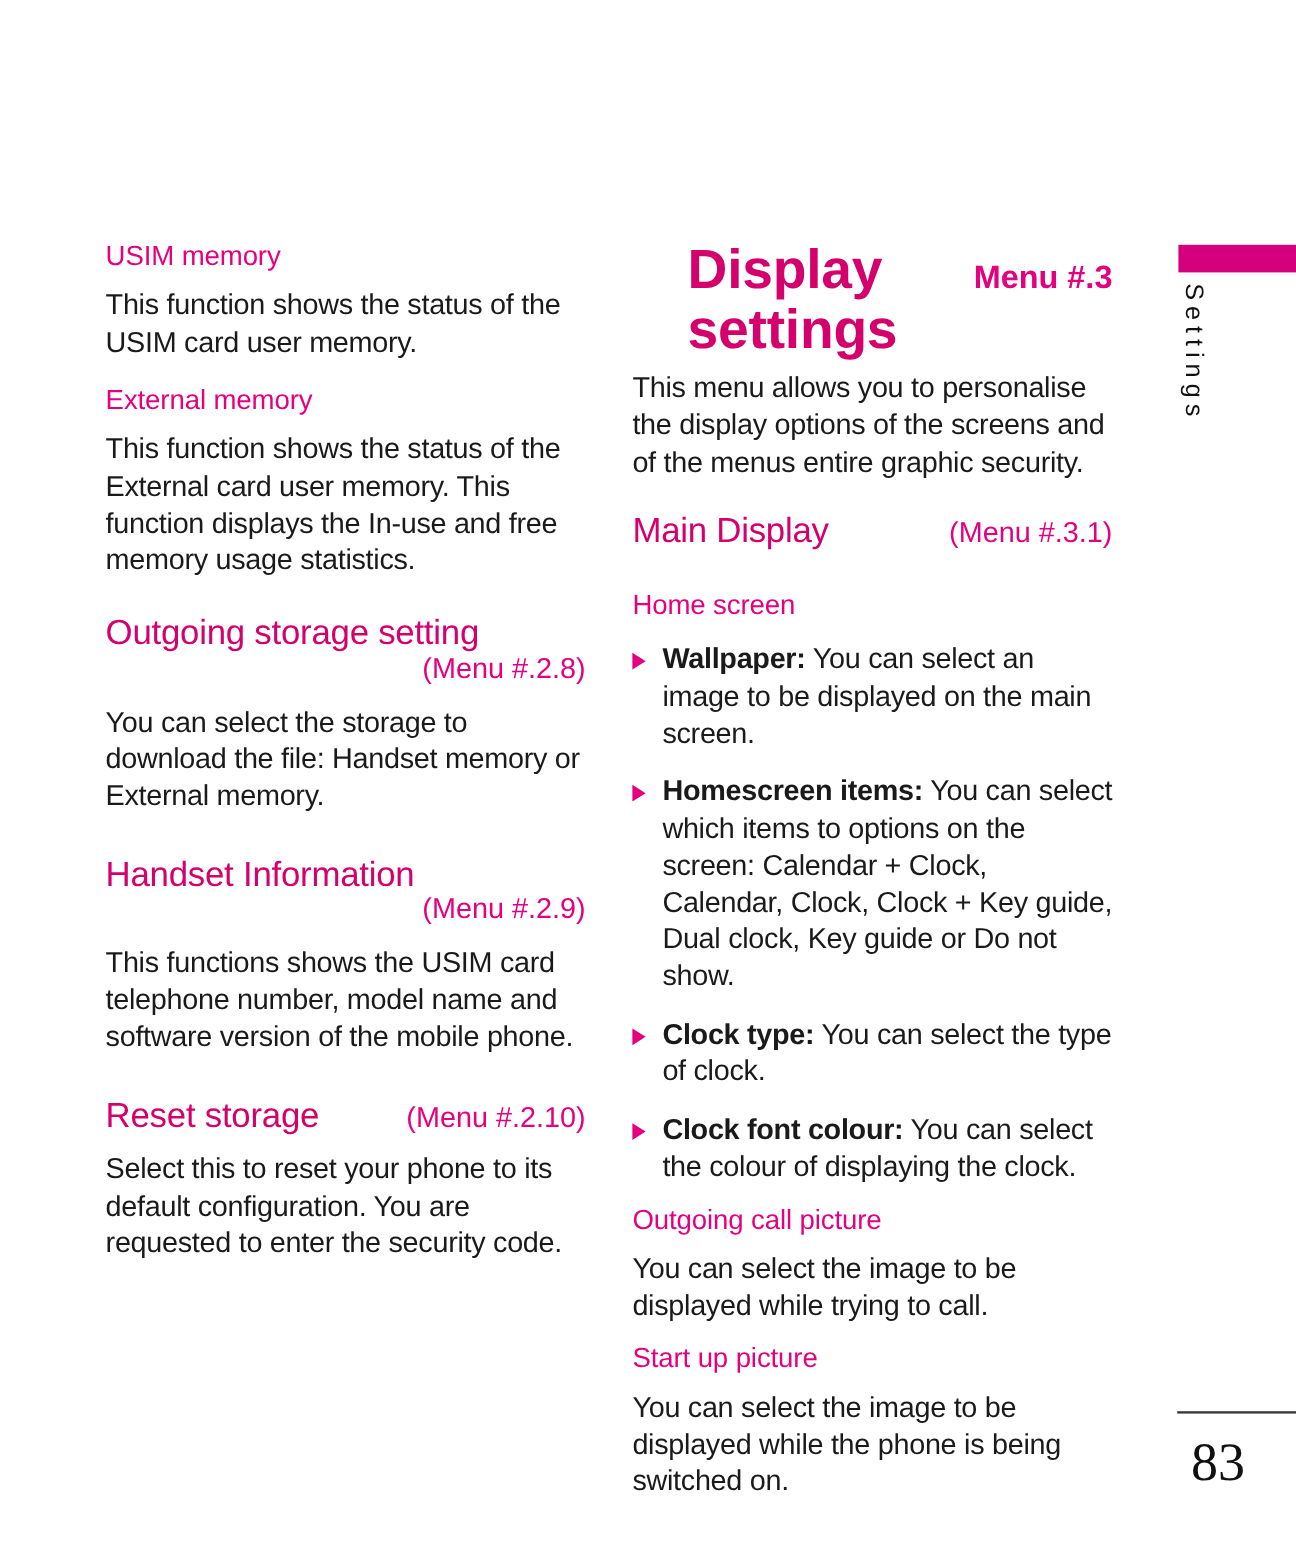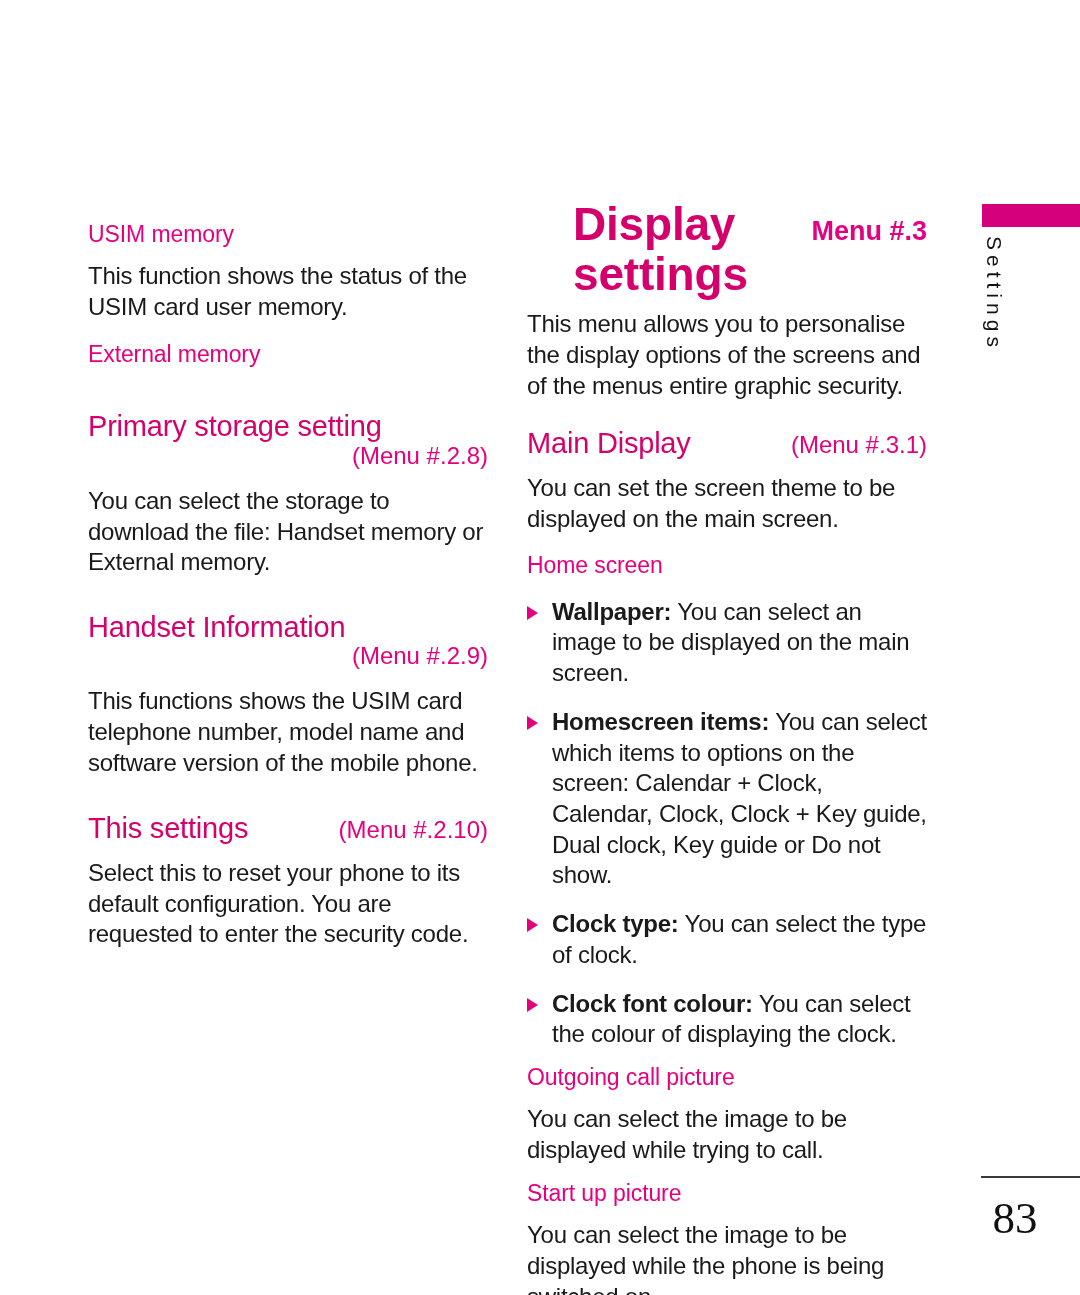--- a/index.html
+++ b/index.html
@@ -19,21 +19,21 @@
   .page {
     position: absolute;
     inset: 0;
   }
 
   
   .col {
     position: absolute;
     top: 200px;
   }
-  .col-left  { left: 88px;  width: 400px; margin-top: 21px; }
+  .col-left  { left: 88px;  width: 400px; }
   .col-right { left: 527px; width: 400px; }
 
   
   .h-major {
     color: #D4006C;
     font-size: 29px;
     font-weight: 400;
     line-height: 1.08;
     margin: 0;
     letter-spacing: -0.2px;
@@ -157,36 +157,37 @@
 
   <div class="col col-left">
 
     <h3 class="h-sub">USIM memory</h3>
     <div class="sp-14"></div>
     <p class="body">This function shows the status of the USIM card user memory.</p>
 
     <div class="sp-18"></div>
     <h3 class="h-sub">External memory</h3>
     <div class="sp-14"></div>
+    <p class="body">This function shows the status of the External card user memory. This function displays the In-use and free memory usage statistics.</p>
 
     <div class="sp-30"></div>
-    <h2 class="h-major">Primary storage setting</h2>
+    <h2 class="h-major">Outgoing storage setting</h2>
     <span class="menu-ref-right">(Menu #.2.8)</span>
     <div class="sp-18"></div>
     <p class="body">You can select the storage to download the file: Handset memory or External memory.</p>
 
     <div class="sp-34"></div>
     <h2 class="h-major">Handset Information</h2>
     <span class="menu-ref-right">(Menu #.2.9)</span>
     <div class="sp-18"></div>
     <p class="body">This functions shows the USIM card telephone number, model name and software version of the mobile phone.</p>
 
     <div class="sp-34"></div>
     <div class="head-row">
-      <h2 class="h-major">This settings</h2>
+      <h2 class="h-major">Reset storage</h2>
       <span class="gapfill"></span>
       <span class="menu-ref">(Menu #.2.10)</span>
     </div>
     <div class="sp-14"></div>
     <p class="body">Select this to reset your phone to its default configuration. You are requested to enter the security code.</p>
 
   </div>
 
   <div class="col col-right">
 
@@ -198,21 +199,20 @@
     <div class="sp-10"></div>
     <p class="body">This menu allows you to personalise the display options of the screens and of the menus entire graphic security.</p>
 
     <div class="sp-26"></div>
     <div class="head-row">
       <h2 class="h-major">Main Display</h2>
       <span class="gapfill"></span>
       <span class="menu-ref">(Menu #.3.1)</span>
     </div>
     <div class="sp-14"></div>
-    <p class="body">You can set the screen theme to be displayed on the main screen.</p>
 
     <div class="sp-18"></div>
     <h3 class="h-sub">Home screen</h3>
 
     <div class="sp-18"></div>
     <div class="bullet">
       <span class="tri"></span>
       <b>Wallpaper:</b><span> You can select an image to be displayed on the main screen.</span>
     </div>
 

